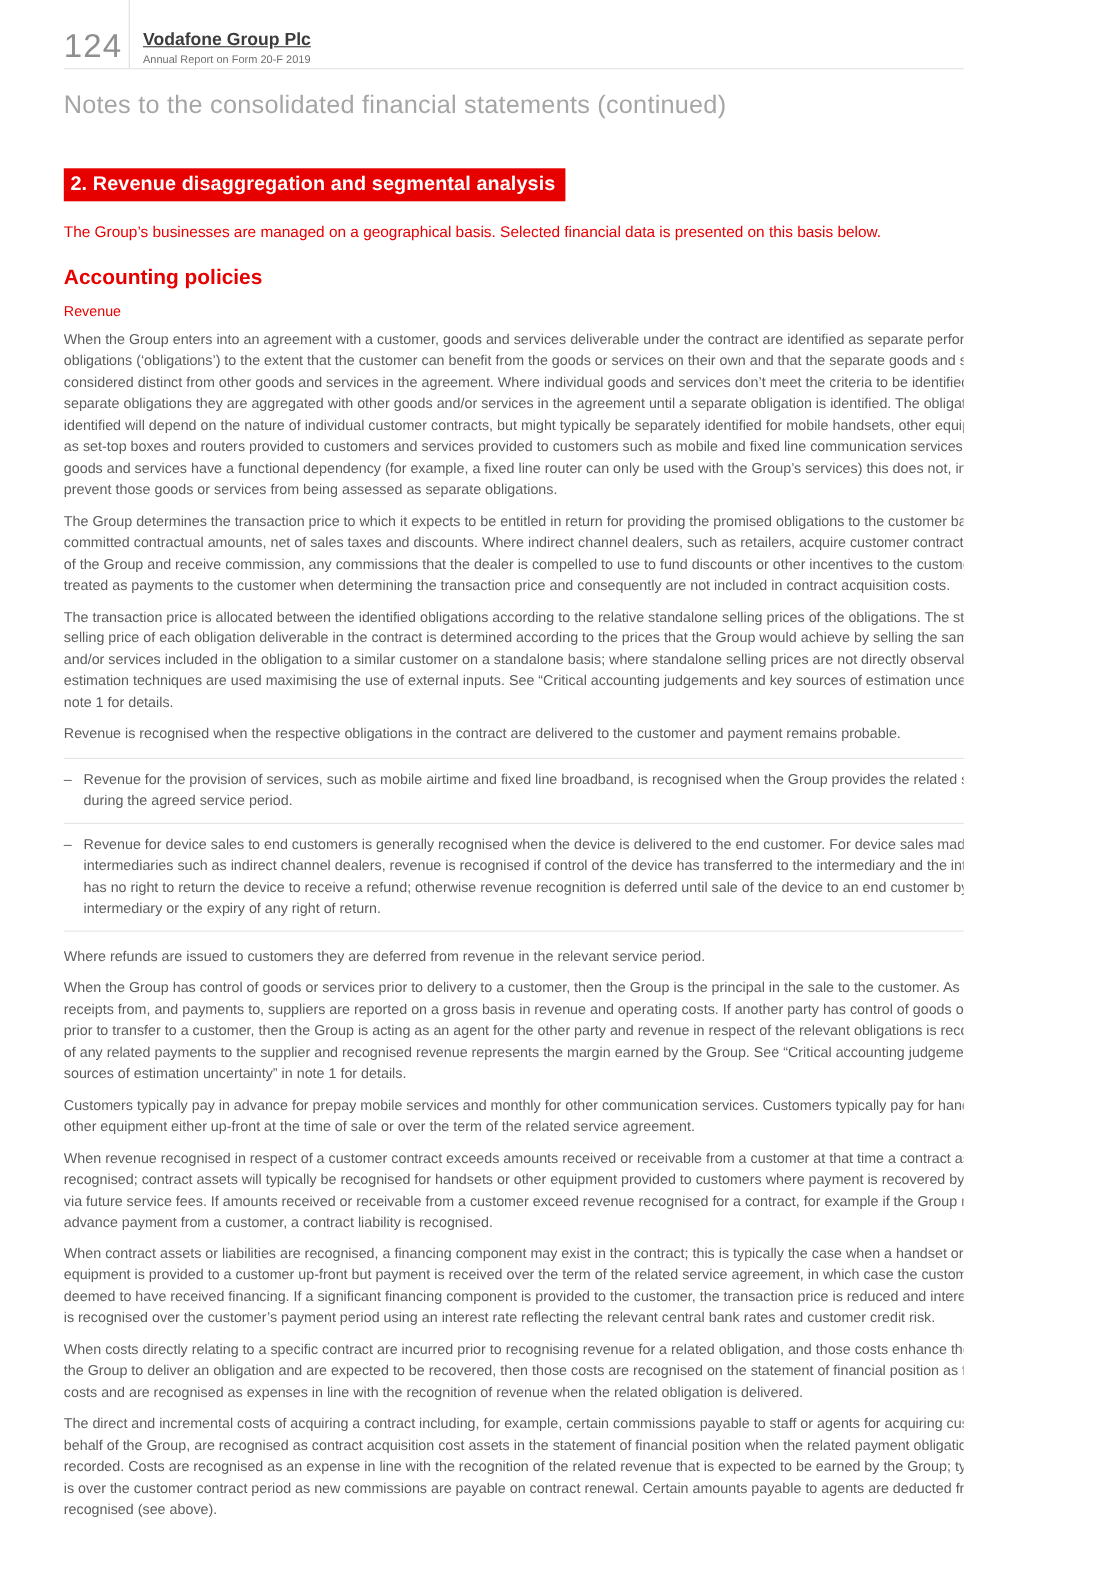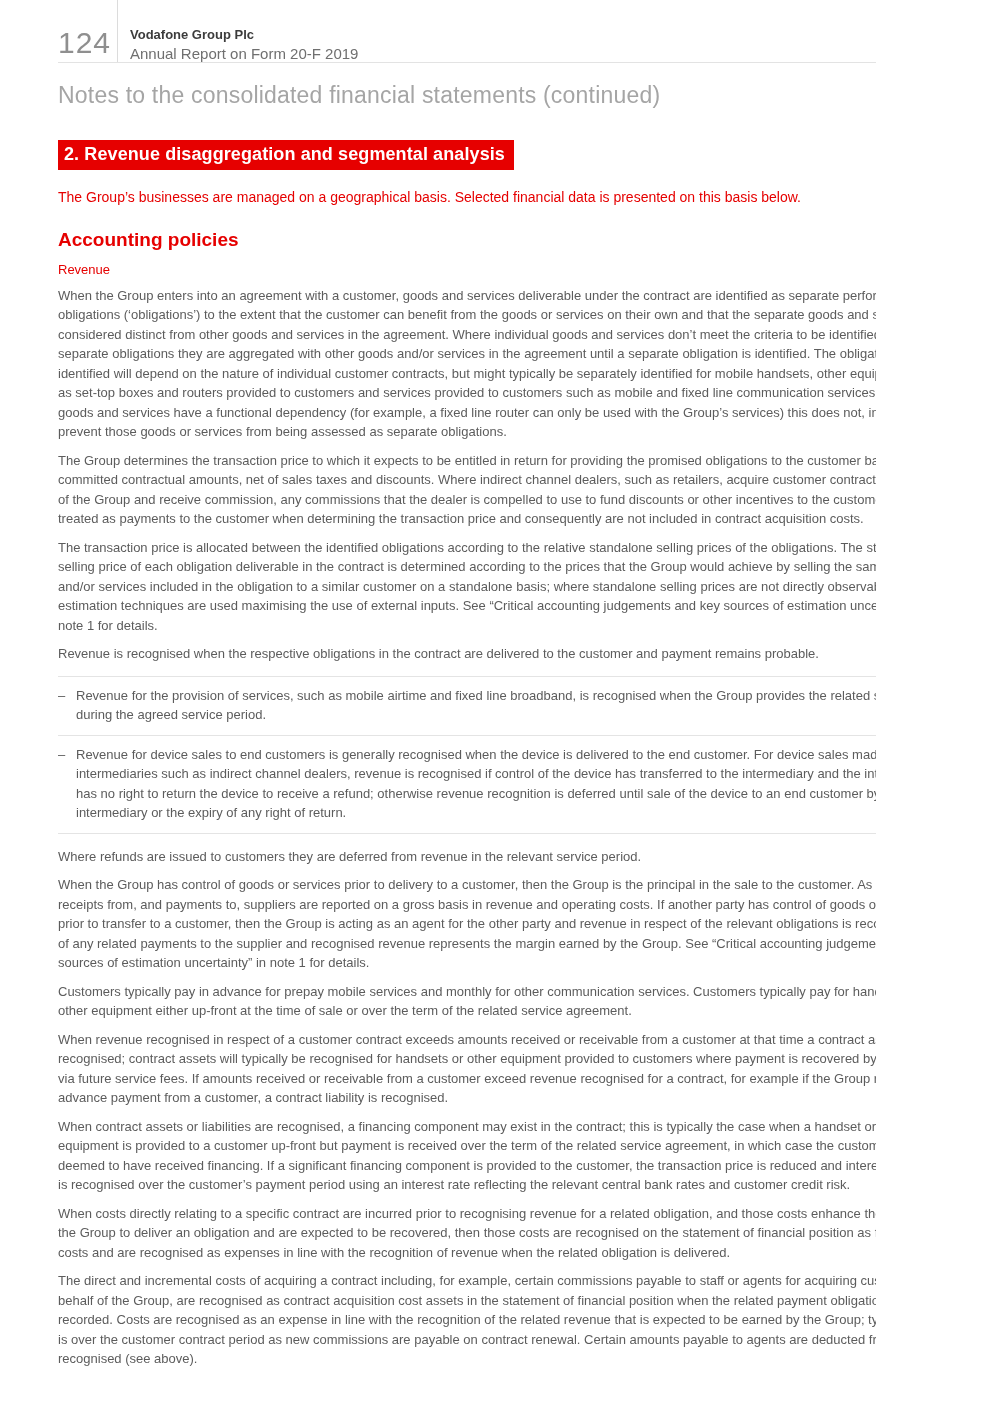--- a/index.html
+++ b/index.html
@@ -11,32 +11,32 @@
     overflow:hidden;
   }
   
   .header { position:absolute; top:0; left:58px; right:58px; height:62px; }
   .page-num {
     position:absolute; left:0; top:26px;
     font-size:30px; font-weight:400; color:#8f8f8f; letter-spacing:1px;
   }
   .header-vrule { position:absolute; left:59px; top:0; width:1px; height:62px; background:#dcdcdc; }
   .header-meta { position:absolute; left:72px; top:27px; }
-  .company { font-size:13px; font-weight:bold; color:#3c3c3c; line-height:1.3; }
-  .report  { font-size:15px; font-weight:400; color:#6f6f6f; line-height:1.3; }
+  .company { font-size:16px; font-weight:bold; color:#3c3c3c; line-height:1.3;text-decoration:underline; }
+  .report  { font-size:10px; font-weight:400; color:#6f6f6f; line-height:1.3; }
   .top-rule { position:absolute; top:62px; left:58px; width:892px; height:1px; background:#e3e3e3; }
 
   
   .doc-title {
     position:absolute; top:82px; left:58px;
     font-size:23px; font-weight:400; color:#a5a5a5; letter-spacing:0.2px;text-align:center;
   }
 
   
-  .content { position:absolute; top:140px; left:58px; width:892px; }
+  .content { position:absolute; top:153px; left:58px; width:892px; }
   .section-heading {
     display:inline-block;
     background:var(--red); color:#ffffff;
     font-size:18px; font-weight:bold;
     padding:4px 9px 5px 6px; letter-spacing:0.1px;
   }
   .intro {
     margin:18px 0 0 0;
     color:var(--red); font-size:14px; line-height:1.33; font-weight:400;
     max-width:830px;

